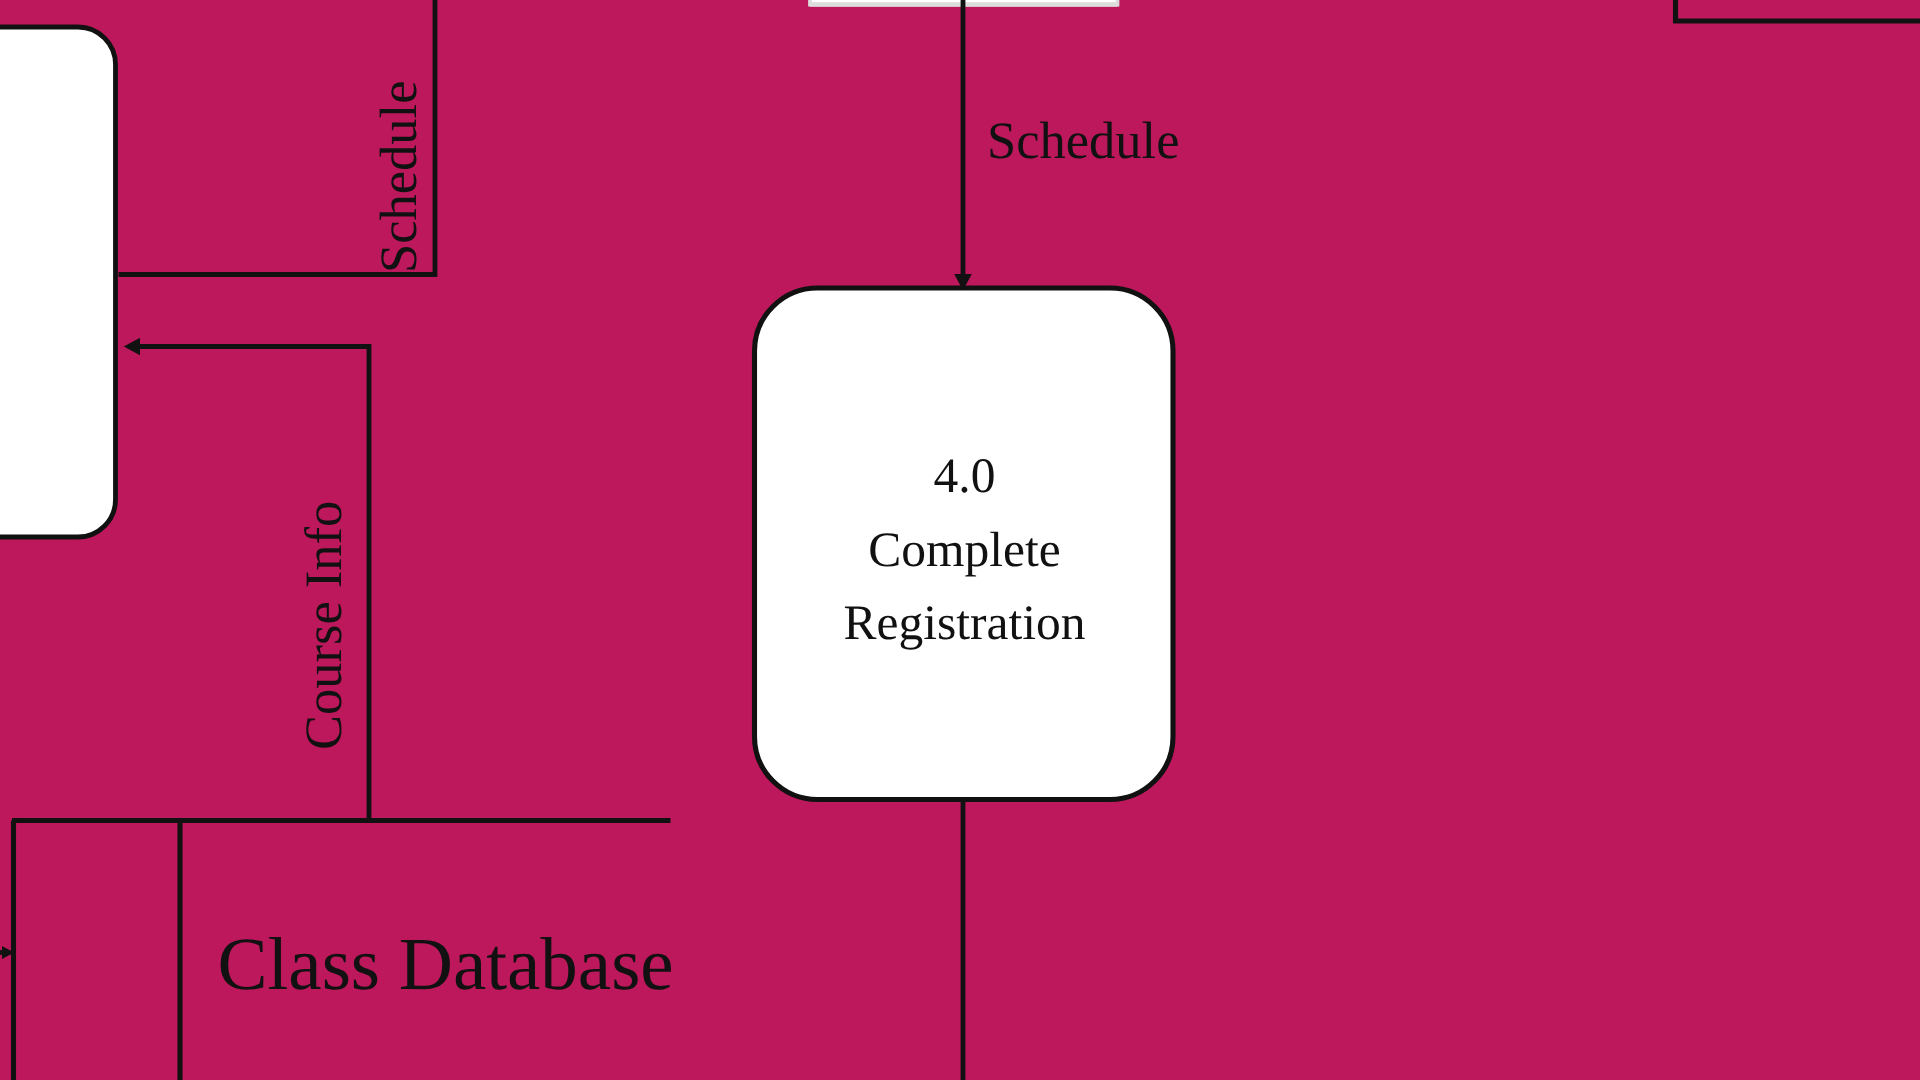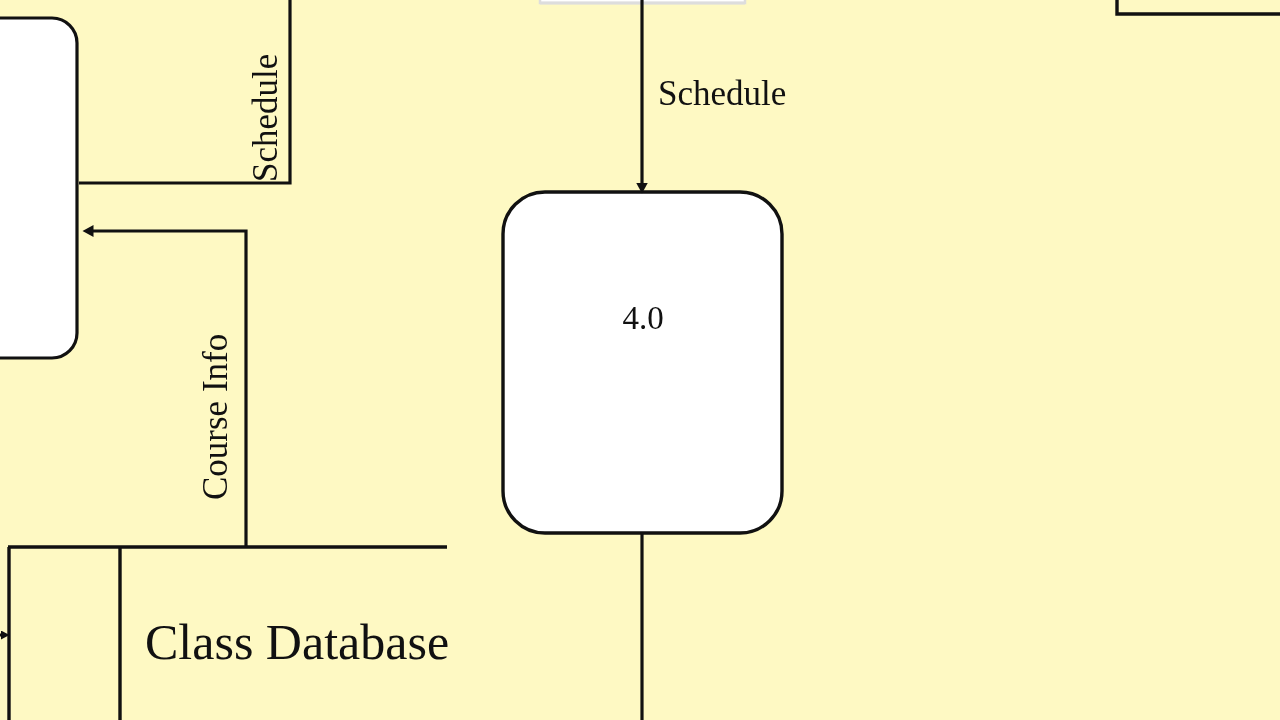--- a/index.html
+++ b/index.html
@@ -4,21 +4,21 @@
 <style>
   html, body {
     margin: 0;
     padding: 0;
     background: #ffffff;
   }
   #canvas {
     position: relative;
     width: 1280px;
     height: 720px;
-    background: #fef9c3;
+    background: #be185d;
     overflow: hidden;
     font-family: "Liberation Serif", "DejaVu Serif", serif;
   }
   svg.diagram {
     position: absolute;
     left: 0;
     top: 0;
     width: 1280px;
     height: 720px;
   }
@@ -135,15 +135,17 @@
   <div class="lbl" id="label-schedule-flow">Schedule</div>
 
   <div class="lbl" id="label-schedule-left">Schedule</div>
 
   <div class="lbl" id="label-course-info">Course Info</div>
 
   <div class="lbl" id="label-class-database">Class Database</div>
 
   <div class="proc-text">
     <span>4.0</span>
+    <span>Complete</span>
+    <span>Registration</span>
   </div>
 
 </div>
 
 </body></html>

